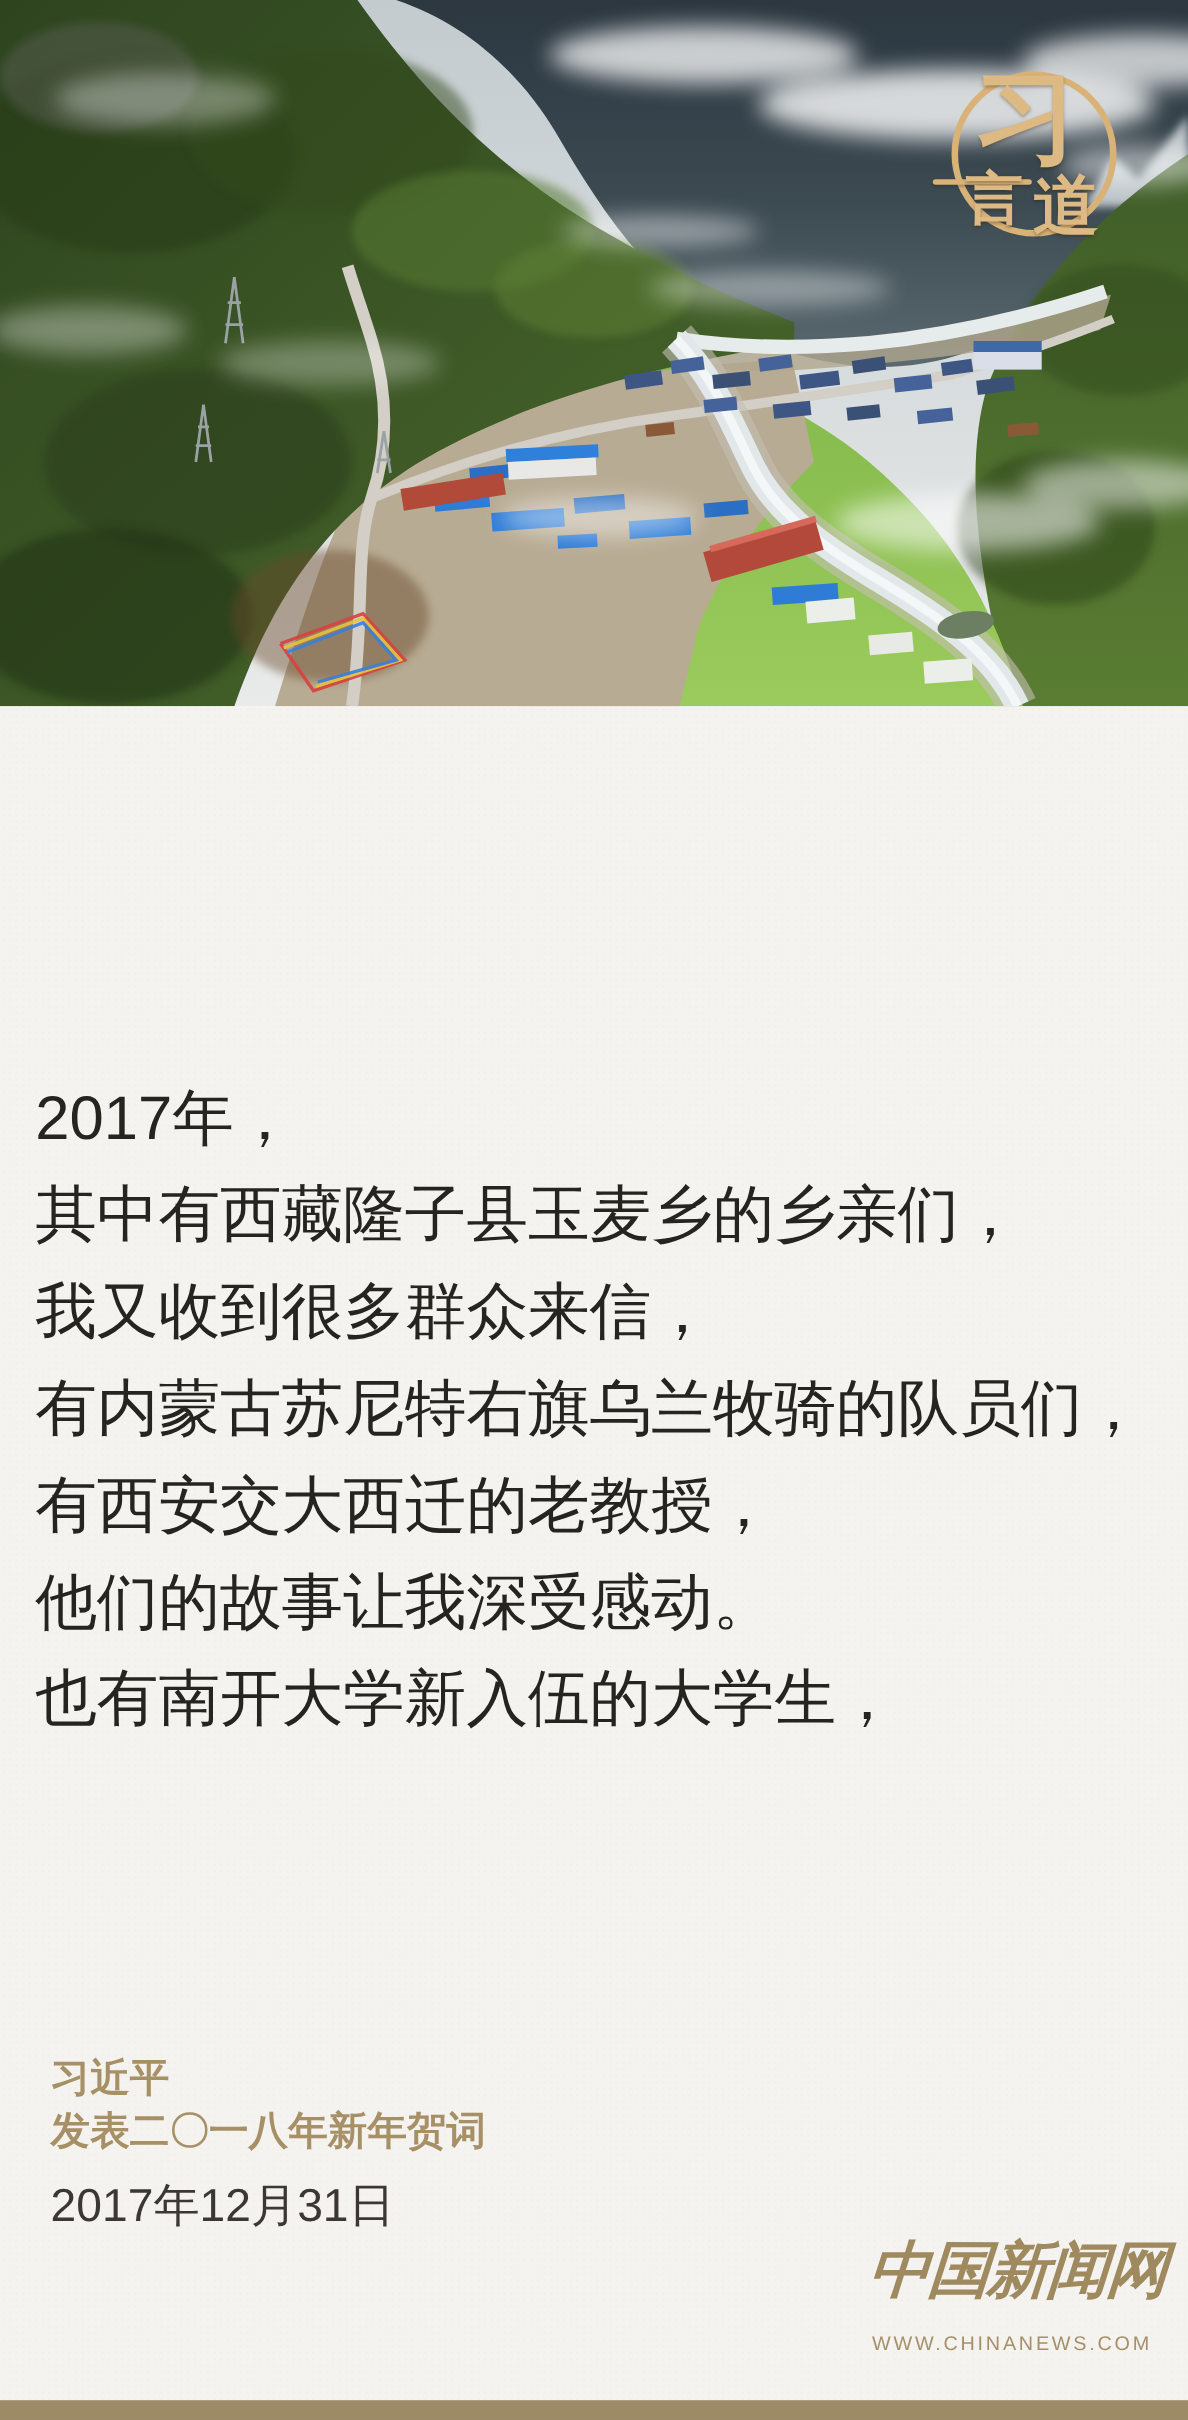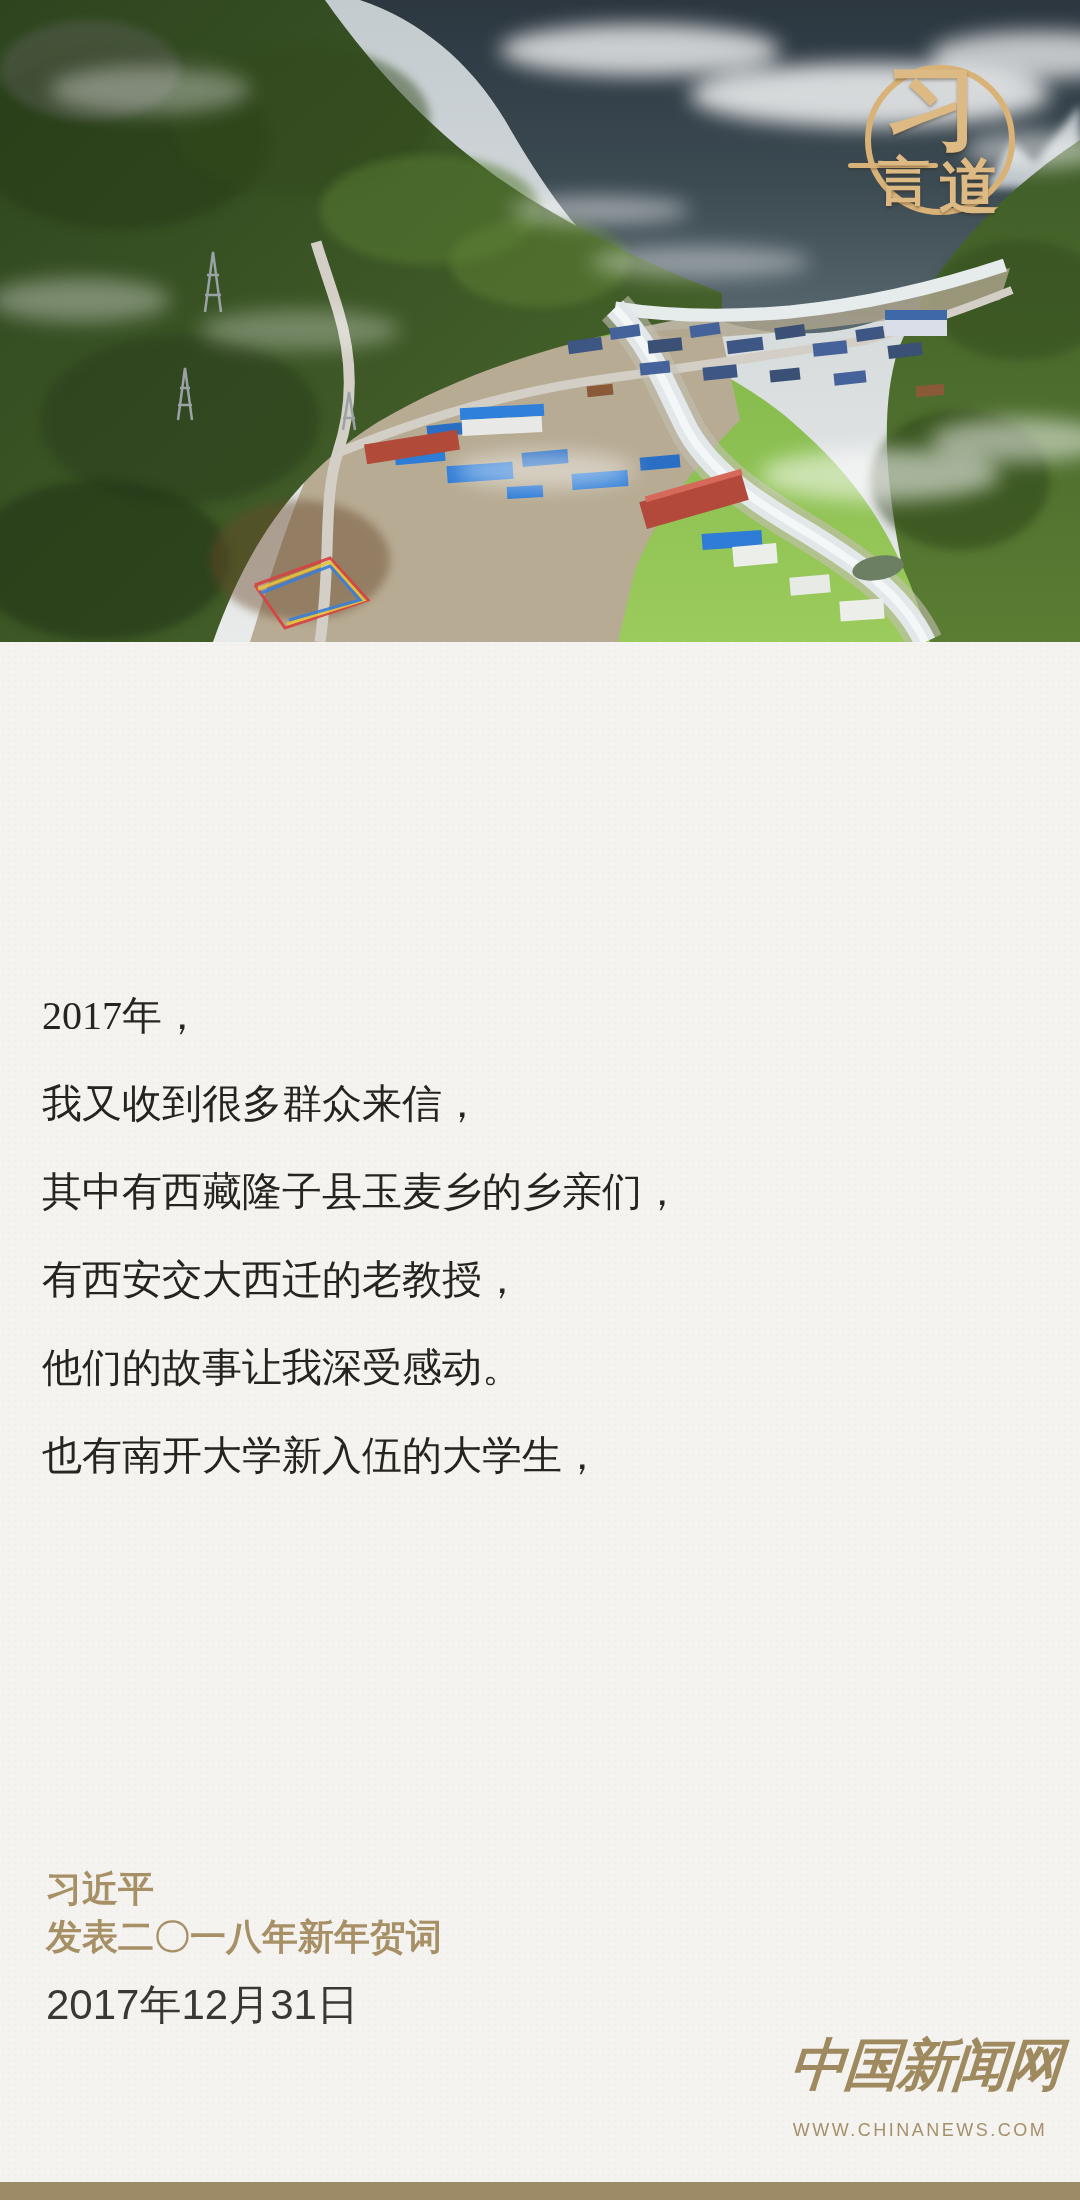--- a/index.html
+++ b/index.html
@@ -19,23 +19,23 @@
   .badge-circle{position:absolute;left:27px;top:15px;width:150px;height:150px;box-sizing:border-box;
          border:6px solid #d8b277;border-radius:50%;}
   .badge-char{position:absolute;line-height:1;font-weight:bold;
          text-shadow:0 2px 3px rgba(50,30,0,.35);}
   .badge-xi{left:48px;top:10px;font-size:94px;}
   .badge-yan{left:40px;top:106px;font-size:52px;}
   .badge-dao{left:101px;top:107px;font-size:60px;}
   .badge-line{position:absolute;left:10px;top:113px;width:90px;height:5px;background:#d8b277;
          border-radius:3px;box-shadow:0 2px 2px rgba(50,30,0,.25);}
   
-  .quote{position:absolute;left:42px;top:972px;width:1020px;
-         font-family:Liberation Serif, serif;
-         font-size:40px;line-height:88px;color:#26241f;letter-spacing:0;}
+  .quote{position:absolute;left:32px;top:972px;width:1020px;
+         font-family:Liberation Sans, sans-serif;
+         font-size:56px;line-height:88px;color:#26241f;letter-spacing:0;}
   .quote p{margin:0;}
   
   .attribution{position:absolute;left:46px;top:1865px;}
   .attribution p{margin:0;}
   .attr-speaker,.attr-event{font-size:36px;line-height:48px;font-weight:bold;color:#a79066;}
   .attr-date{margin-top:24px !important;font-size:42px;line-height:40px;color:#3b3833;}
   
   .publisher{position:absolute;right:30px;top:2034px;width:260px;text-align:center;
          color:#9f8a60;}
   .pub-wordmark{font-family:"Liberation Serif","DejaVu Serif",serif;
@@ -194,22 +194,23 @@
       <div class="badge-circle"></div>
       <span class="badge-char badge-xi">习</span>
       <div class="badge-line"></div>
       <span class="badge-char badge-yan">言</span>
       <span class="badge-char badge-dao">道</span>
     </div>
   </div>
 
   <div class="quote">
     <p>2017年，</p>
+    <p>其中有西藏隆子县玉麦乡的乡亲们，</p>
     <p>我又收到很多群众来信，</p>
-    <p>其中有西藏隆子县玉麦乡的乡亲们，</p>
+    <p>有内蒙古苏尼特右旗乌兰牧骑的队员们，</p>
     <p>有西安交大西迁的老教授，</p>
     <p>他们的故事让我深受感动。</p>
     <p>也有南开大学新入伍的大学生，</p>
   </div>
 
   <div class="attribution">
     <p class="attr-speaker">习近平</p>
     <p class="attr-event">发表二〇一八年新年贺词</p>
     <p class="attr-date">2017年12月31日</p>
   </div>

